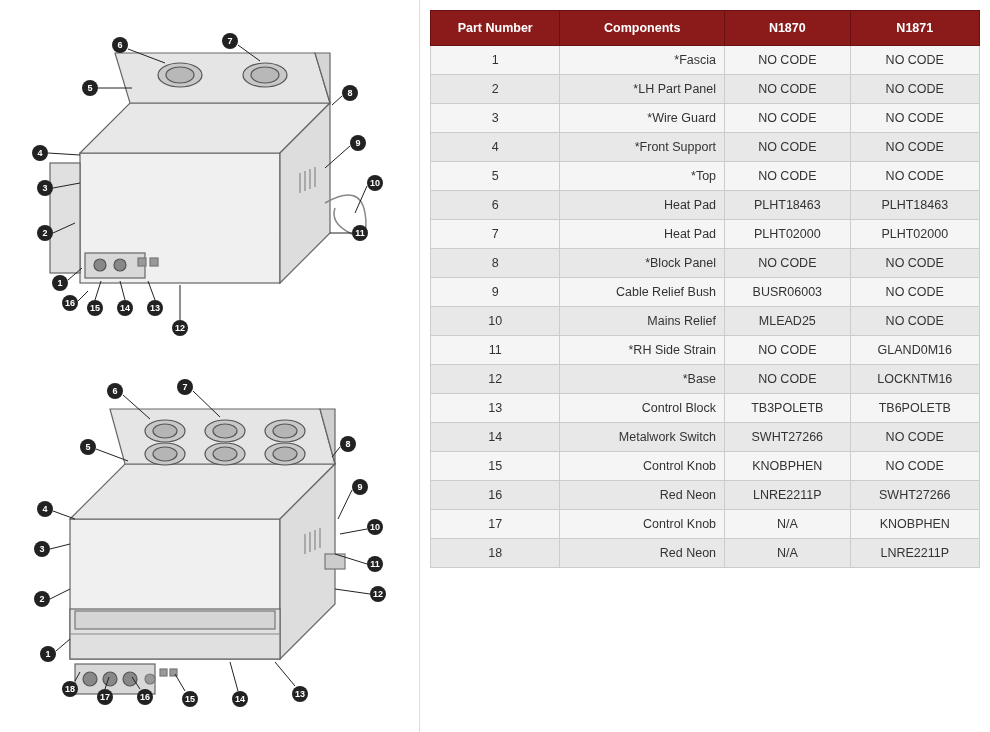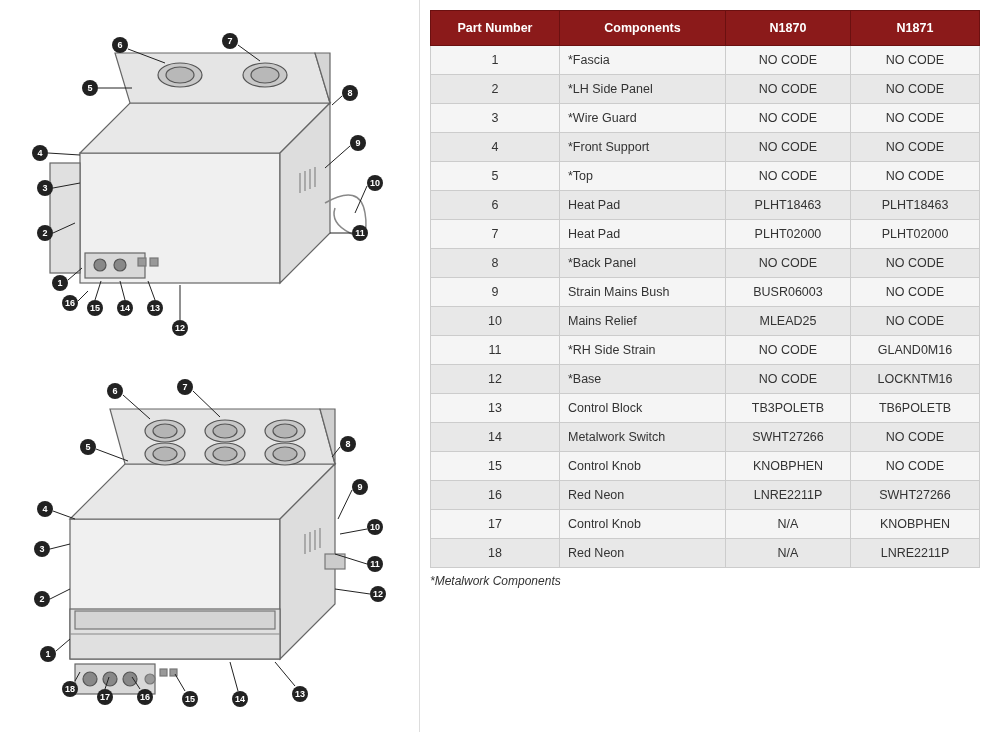--- a/index.html
+++ b/index.html
@@ -66,21 +66,21 @@
     }
 
     tbody tr td {
       padding: 7px 8px;
       text-align: center;
       border: 1px solid #ccc;
       color: #333;
     }
 
     tbody tr td:nth-child(2) {
-      text-align: left;
+      text-align: right;
     }
 
     .footnote {
       margin-top: 6px;
       font-size: 12px;
       color: #333;
       font-style: italic;
     }
 
     
@@ -349,21 +349,21 @@
     </thead>
     <tbody id="table-body">
     <tr>
       <td>1</td>
       <td>*Fascia</td>
       <td>NO CODE</td>
       <td>NO CODE</td>
     </tr>
         <tr>
       <td>2</td>
-      <td>*LH Side Panel</td>
+      <td>*LH Part Panel</td>
       <td>NO CODE</td>
       <td>NO CODE</td>
     </tr>
         <tr>
       <td>3</td>
       <td>*Wire Guard</td>
       <td>NO CODE</td>
       <td>NO CODE</td>
     </tr>
         <tr>
@@ -385,27 +385,27 @@
       <td>PLHT18463</td>
     </tr>
         <tr>
       <td>7</td>
       <td>Heat Pad</td>
       <td>PLHT02000</td>
       <td>PLHT02000</td>
     </tr>
         <tr>
       <td>8</td>
-      <td>*Back Panel</td>
+      <td>*Block Panel</td>
       <td>NO CODE</td>
       <td>NO CODE</td>
     </tr>
         <tr>
       <td>9</td>
-      <td>Strain Mains Bush</td>
+      <td>Cable Relief Bush</td>
       <td>BUSR06003</td>
       <td>NO CODE</td>
     </tr>
         <tr>
       <td>10</td>
       <td>Mains Relief</td>
       <td>MLEAD25</td>
       <td>NO CODE</td>
     </tr>
         <tr>
@@ -451,14 +451,13 @@
       <td>KNOBPHEN</td>
     </tr>
         <tr>
       <td>18</td>
       <td>Red Neon</td>
       <td>N/A</td>
       <td>LNRE2211P</td>
     </tr>
       </tbody>
   </table>
-  <p class="footnote">*Metalwork Components</p>
 </div>
 
 </body></html>

